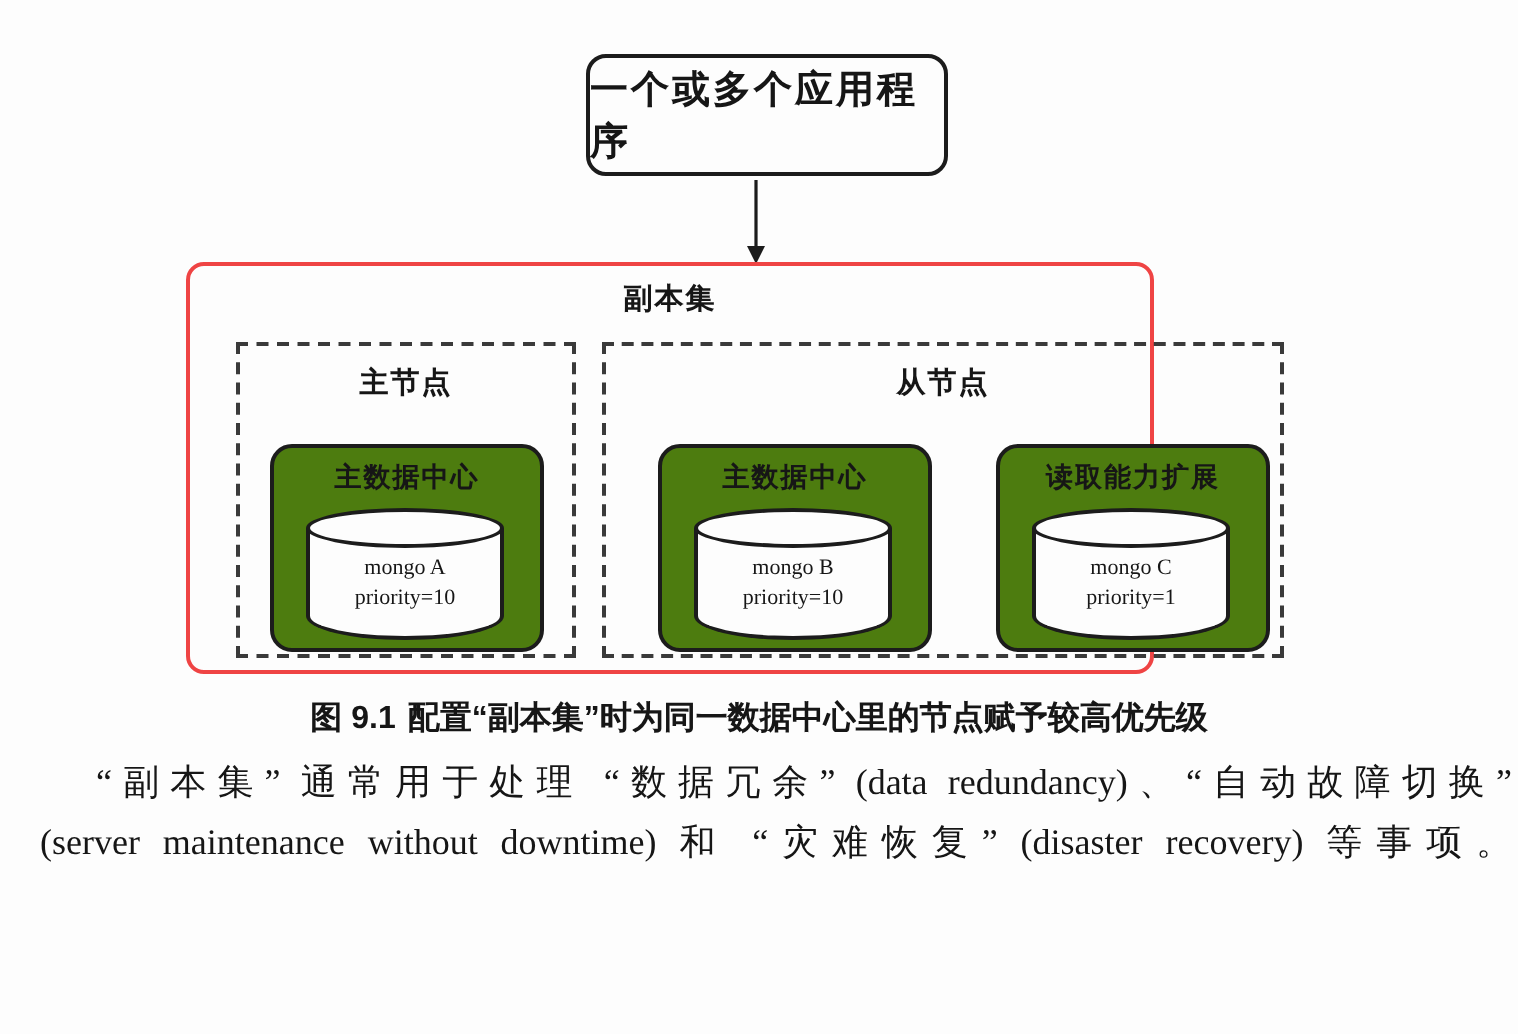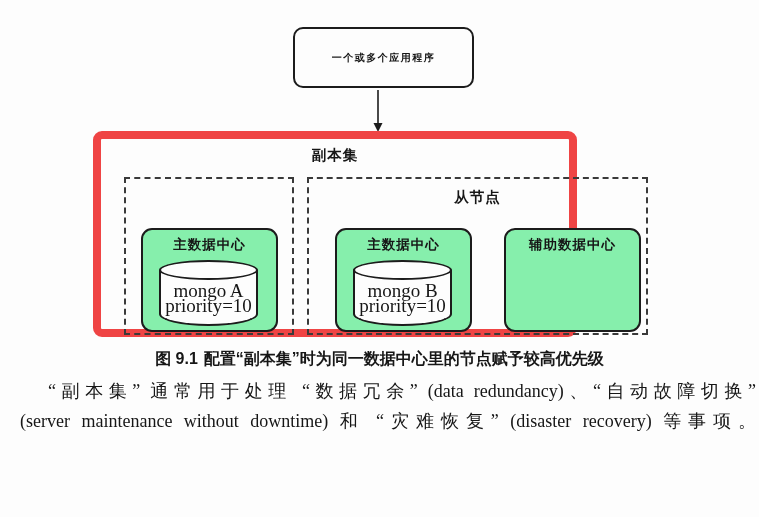--- a/index.html
+++ b/index.html
@@ -13,43 +13,43 @@
   }
   .ht { font-family: "Liberation Sans", "DejaVu Sans", sans-serif; font-weight: bold; }
 
   
   .app-box {
     position: absolute; left: 293px; top: 27px; width: 181px; height: 61px;
     border: 2px solid #1c1c1c; border-radius: 10px;
     display: flex; align-items: center; justify-content: center;
     box-sizing: border-box;
   }
-  .app-box span { font-size: 10px; letter-spacing: 1.5px; }
+  .app-box span { font-size: 19px; letter-spacing: 1.5px; }
 
   .arrow-svg { position: absolute; left: 369px; top: 90px; }
 
   
   .rs-box {
     position: absolute; left: 93px; top: 131px; width: 484px; height: 206px;
-    border: 8px solid #ef4444; border-radius: 9px; box-sizing: border-box;
+    border: 2px solid #ef4444; border-radius: 9px; box-sizing: border-box;
   }
   .rs-label { position: absolute; left: 0; right: 0; top: 7px; text-align: center; font-size: 14.5px; letter-spacing: 1px; }
 
   .node-group {
     position: absolute; top: 38px; height: 158px;
     border: 2px dashed #3a3a3a; box-sizing: border-box;
   }
   .node-group.primary { left: 23px; width: 170px; }
   .node-group.secondary { left: 206px; width: 341px; text-decoration: underline; }
   .group-label { position: absolute; left: 0; right: 0; top: 9px; text-align: center; font-size: 14.5px; letter-spacing: 1px; }
 
   .dc-box {
     position: absolute; top: 49px; width: 137px; height: 104px;
     border: 2px solid #1c1c1c; border-radius: 11px; box-sizing: border-box;
-    background: #86efac;
+    background: #4d7c0f;
   }
   .dc-box.a { left: 15px; }
   .dc-box.b { left: 26px; }
   .dc-box.c { left: 195px; }
   .dc-label { position: absolute; left: 0; right: 0; top: 6px; text-align: center; font-size: 13.5px; letter-spacing: 1px; }
 
   
   .cylinder { position: absolute; left: 16px; top: 30px; width: 99px; height: 66px; }
   .cyl-top {
     position: absolute; left: 0; right: 0; top: 0; height: 20px;
@@ -57,21 +57,21 @@
     background: #fdfdfd; box-sizing: border-box; z-index: 2;
   }
   .cyl-body {
     position: absolute; left: 0; right: 0; top: 10px; bottom: 0;
     border-left: 2px solid #1c1c1c; border-right: 2px solid #1c1c1c; border-bottom: 2px solid #1c1c1c;
     border-bottom-left-radius: 50% 12px; border-bottom-right-radius: 50% 12px;
     background: #fdfdfd; box-sizing: border-box; z-index: 1;
   }
   .cyl-text {
     position: absolute; left: 0; right: 0; top: 23px; z-index: 3;
-    text-align: center; font-size: 19px; line-height: 15px;
+    text-align: center; font-size: 11px; line-height: 15px;
   }
 
   
   .caption { position: absolute; left: 0; right: 0; top: 349px; text-align: center; font-size: 16px; }
   .caption .cap-no { margin-right: 6px; }
 
   
   .paragraph { position: absolute; left: 3px; right: 3px; top: 376px; }
   .pline { height: 30px; line-height: 30px; font-size: 18px; margin-left: 17px; }
   .pline.justify { text-align: justify; text-align-last: justify; }
@@ -89,20 +89,21 @@
 
   <svg class="arrow-svg" width="18" height="42" viewBox="0 0 18 42">
     <line x1="9" y1="0" x2="9" y2="34" stroke="#1c1c1c" stroke-width="1.6"></line>
     <polygon points="4.5,33 13.5,33 9,42" fill="#1c1c1c"></polygon>
   </svg>
 
   <div class="rs-box">
     <div class="rs-label ht">副本集</div>
 
     <div class="node-group primary">
+      <div class="group-label ht">主节点</div>
       <div class="dc-box a">
         <div class="dc-label ht">主数据中心</div>
         <div class="cylinder">
           <div class="cyl-top"></div>
           <div class="cyl-body"></div>
           <div class="cyl-text">
             <div>mongo A</div>
             <div>priority=10</div>
           </div>
         </div>
@@ -118,21 +119,29 @@
           <div class="cyl-top"></div>
           <div class="cyl-body"></div>
           <div class="cyl-text">
             <div>mongo B</div>
             <div>priority=10</div>
           </div>
         </div>
       </div>
 
       <div class="dc-box c">
-        <div class="dc-label ht">辅助数据中心</div>
+        <div class="dc-label ht">读取能力扩展</div>
+        <div class="cylinder">
+          <div class="cyl-top"></div>
+          <div class="cyl-body"></div>
+          <div class="cyl-text">
+            <div>mongo C</div>
+            <div>priority=1</div>
+          </div>
+        </div>
       </div>
     </div>
   </div>
 
   <div class="caption ht">
     <span class="cap-no">图 9.1</span><span>配置“副本集”时为同一数据中心里的节点赋予较高优先级</span>
   </div>
 
   <div class="paragraph">
     <div class="pline justify first">“副本集” 通常用于处理 “数据冗余” (data redundancy)、“自动故障切换”</div>

